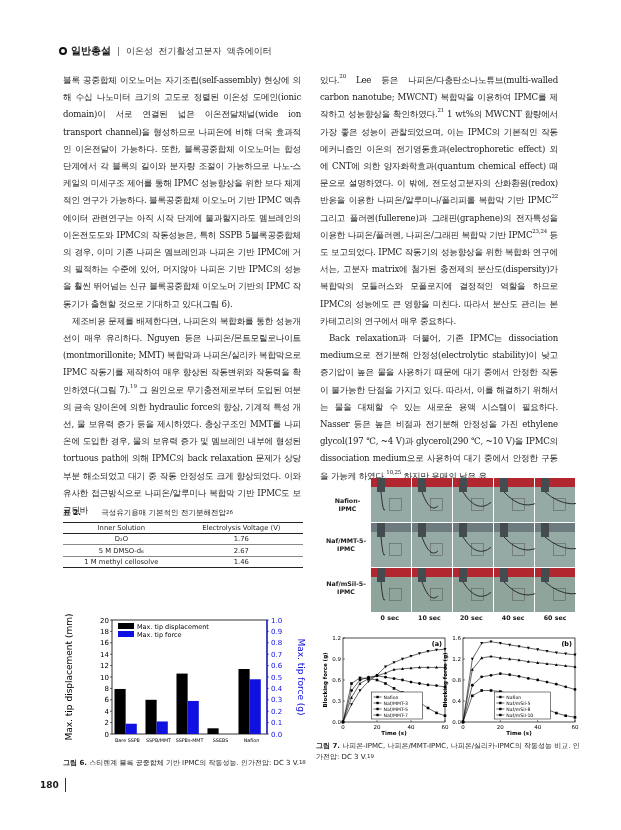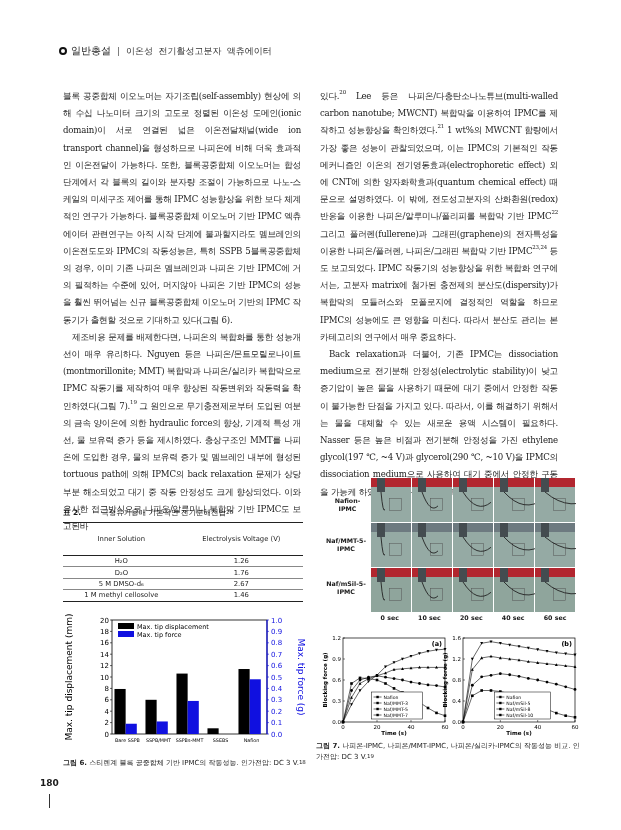--- a/index.html
+++ b/index.html
@@ -1,43 +1,43 @@
 <!DOCTYPE html>
 <html><head>
 <meta charset="utf-8">
 <style>
   * { margin:0; padding:0; box-sizing:border-box; }
   html, body { width:621px; height:830px; background:#ffffff; overflow:hidden; }
   body { position:relative; font-family:"DejaVu Serif", serif; color:#1a1a1a; }
   .header { position:absolute; left:59px; top:44px; font-family:"DejaVu Sans", sans-serif; font-size:9px; display:flex; align-items:center; gap:4px; }
   .header .ring { width:8px; height:8px; border:2px solid #111; border-radius:50%; display:inline-block; }
-  .header .sec { font-weight:normal; font-size:10px; }
+  .header .sec { font-weight:bold; font-size:10px; }
   .header .bar { color:#555; margin:0 2px; }
   .header .sub { color:#333;font-family:Liberation Mono, monospace; }
-  .col { position:absolute; font-size:8.6px; line-height:17.2px; text-align:justify; letter-spacing:-0.2px;margin-top:16px; }
+  .col { position:absolute; font-size:8.6px; line-height:17.2px; text-align:justify; letter-spacing:-0.2px; }
   .col p { text-indent:0; }
   .col p.ind { text-indent:9px; }
   .colL { left:63px; top:72px; width:238px; }
   .colR { left:320px; top:72px; width:238px; }
   sup { font-size:5.5px; vertical-align:top; line-height:8px; }
   .tbl-title { position:absolute; left:63px; top:508px; font-family:"DejaVu Sans", sans-serif; font-size:7.5px; }
   .tbl-title b { margin-right:20px; }
   table.t2 { position:absolute; left:63px; top:522px; width:240px; border-collapse:collapse; font-family:"DejaVu Sans", sans-serif; font-size:6.8px; color:#222; }
-  table.t2 th { font-weight:normal; border-top:1.2px solid #222; border-bottom:1px solid #222; padding:12px 0; text-align:center; }
+  table.t2 th { font-weight:normal; border-top:1.2px solid #222; border-bottom:1px solid #222; padding:1px 0; text-align:center; }
   table.t2 td { border-bottom:0.8px solid #888; text-align:center; padding:1.2px 0; }
   table.t2 tr:last-child td { border-bottom:1.2px solid #222; }
   .cap { position:absolute; font-family:"DejaVu Sans", sans-serif; font-size:7px; color:#222; line-height:11px; }
   .cap b { font-weight:bold; }
   .chart6 { position:absolute; left:62px; top:612px; width:250px; height:140px; }
   .photo { position:absolute; left:371px; top:478px; width:205px; height:135px; }
   .photolabel { position:absolute; font-family:"DejaVu Sans", sans-serif; font-size:6.3px; font-weight:bold; text-align:center; line-height:8px; }
   .timelabels { position:absolute; left:371px; top:614px; width:205px; display:flex; justify-content:space-around; font-family:"DejaVu Sans", sans-serif; font-size:6.3px; font-weight:bold; }
   .chart7a { position:absolute; left:315px; top:630px; width:135px; height:110px; }
   .chart7b { position:absolute; left:435px; top:630px; width:145px; height:110px; }
-  .footer { position:absolute; left:40px; top:778px; font-family:"DejaVu Sans", sans-serif; font-size:8px; display:flex; align-items:center; gap:6px;flex-direction:column; }
+  .footer { position:absolute; left:40px; top:778px; font-family:"DejaVu Sans", sans-serif; font-size:8px; display:flex; align-items:center; gap:6px; }
   .footer .pg { font-weight:bold; font-size:9px; }
   .footer .vbar { width:1px; height:14px; background:#333; }
 </style>
 </head>
 <body>
 
 <div class="header">
   <span class="ring"></span>
   <span class="sec">일반총설</span>
   <span class="bar">|</span>
@@ -58,24 +58,20 @@
   <b>표 2.</b><span>극성유기용매 기본적인 전기분해전압</span><sup>26</sup>
 </div>
 <table class="t2">
   <thead>
     <tr>
       <th>Inner Solution</th>
       <th>Electrolysis Voltage (V)</th>
     </tr>
   </thead>
   <tbody>
-    <tr>
-        <td>H₂O</td>
-        <td>1.26</td>
-      </tr>
     <tr>
         <td>D₂O</td>
         <td>1.76</td>
       </tr>
     <tr>
         <td>5 M DMSO-d₆</td>
         <td>2.67</td>
       </tr>
     <tr>
         <td>1 M methyl cellosolve</td>

